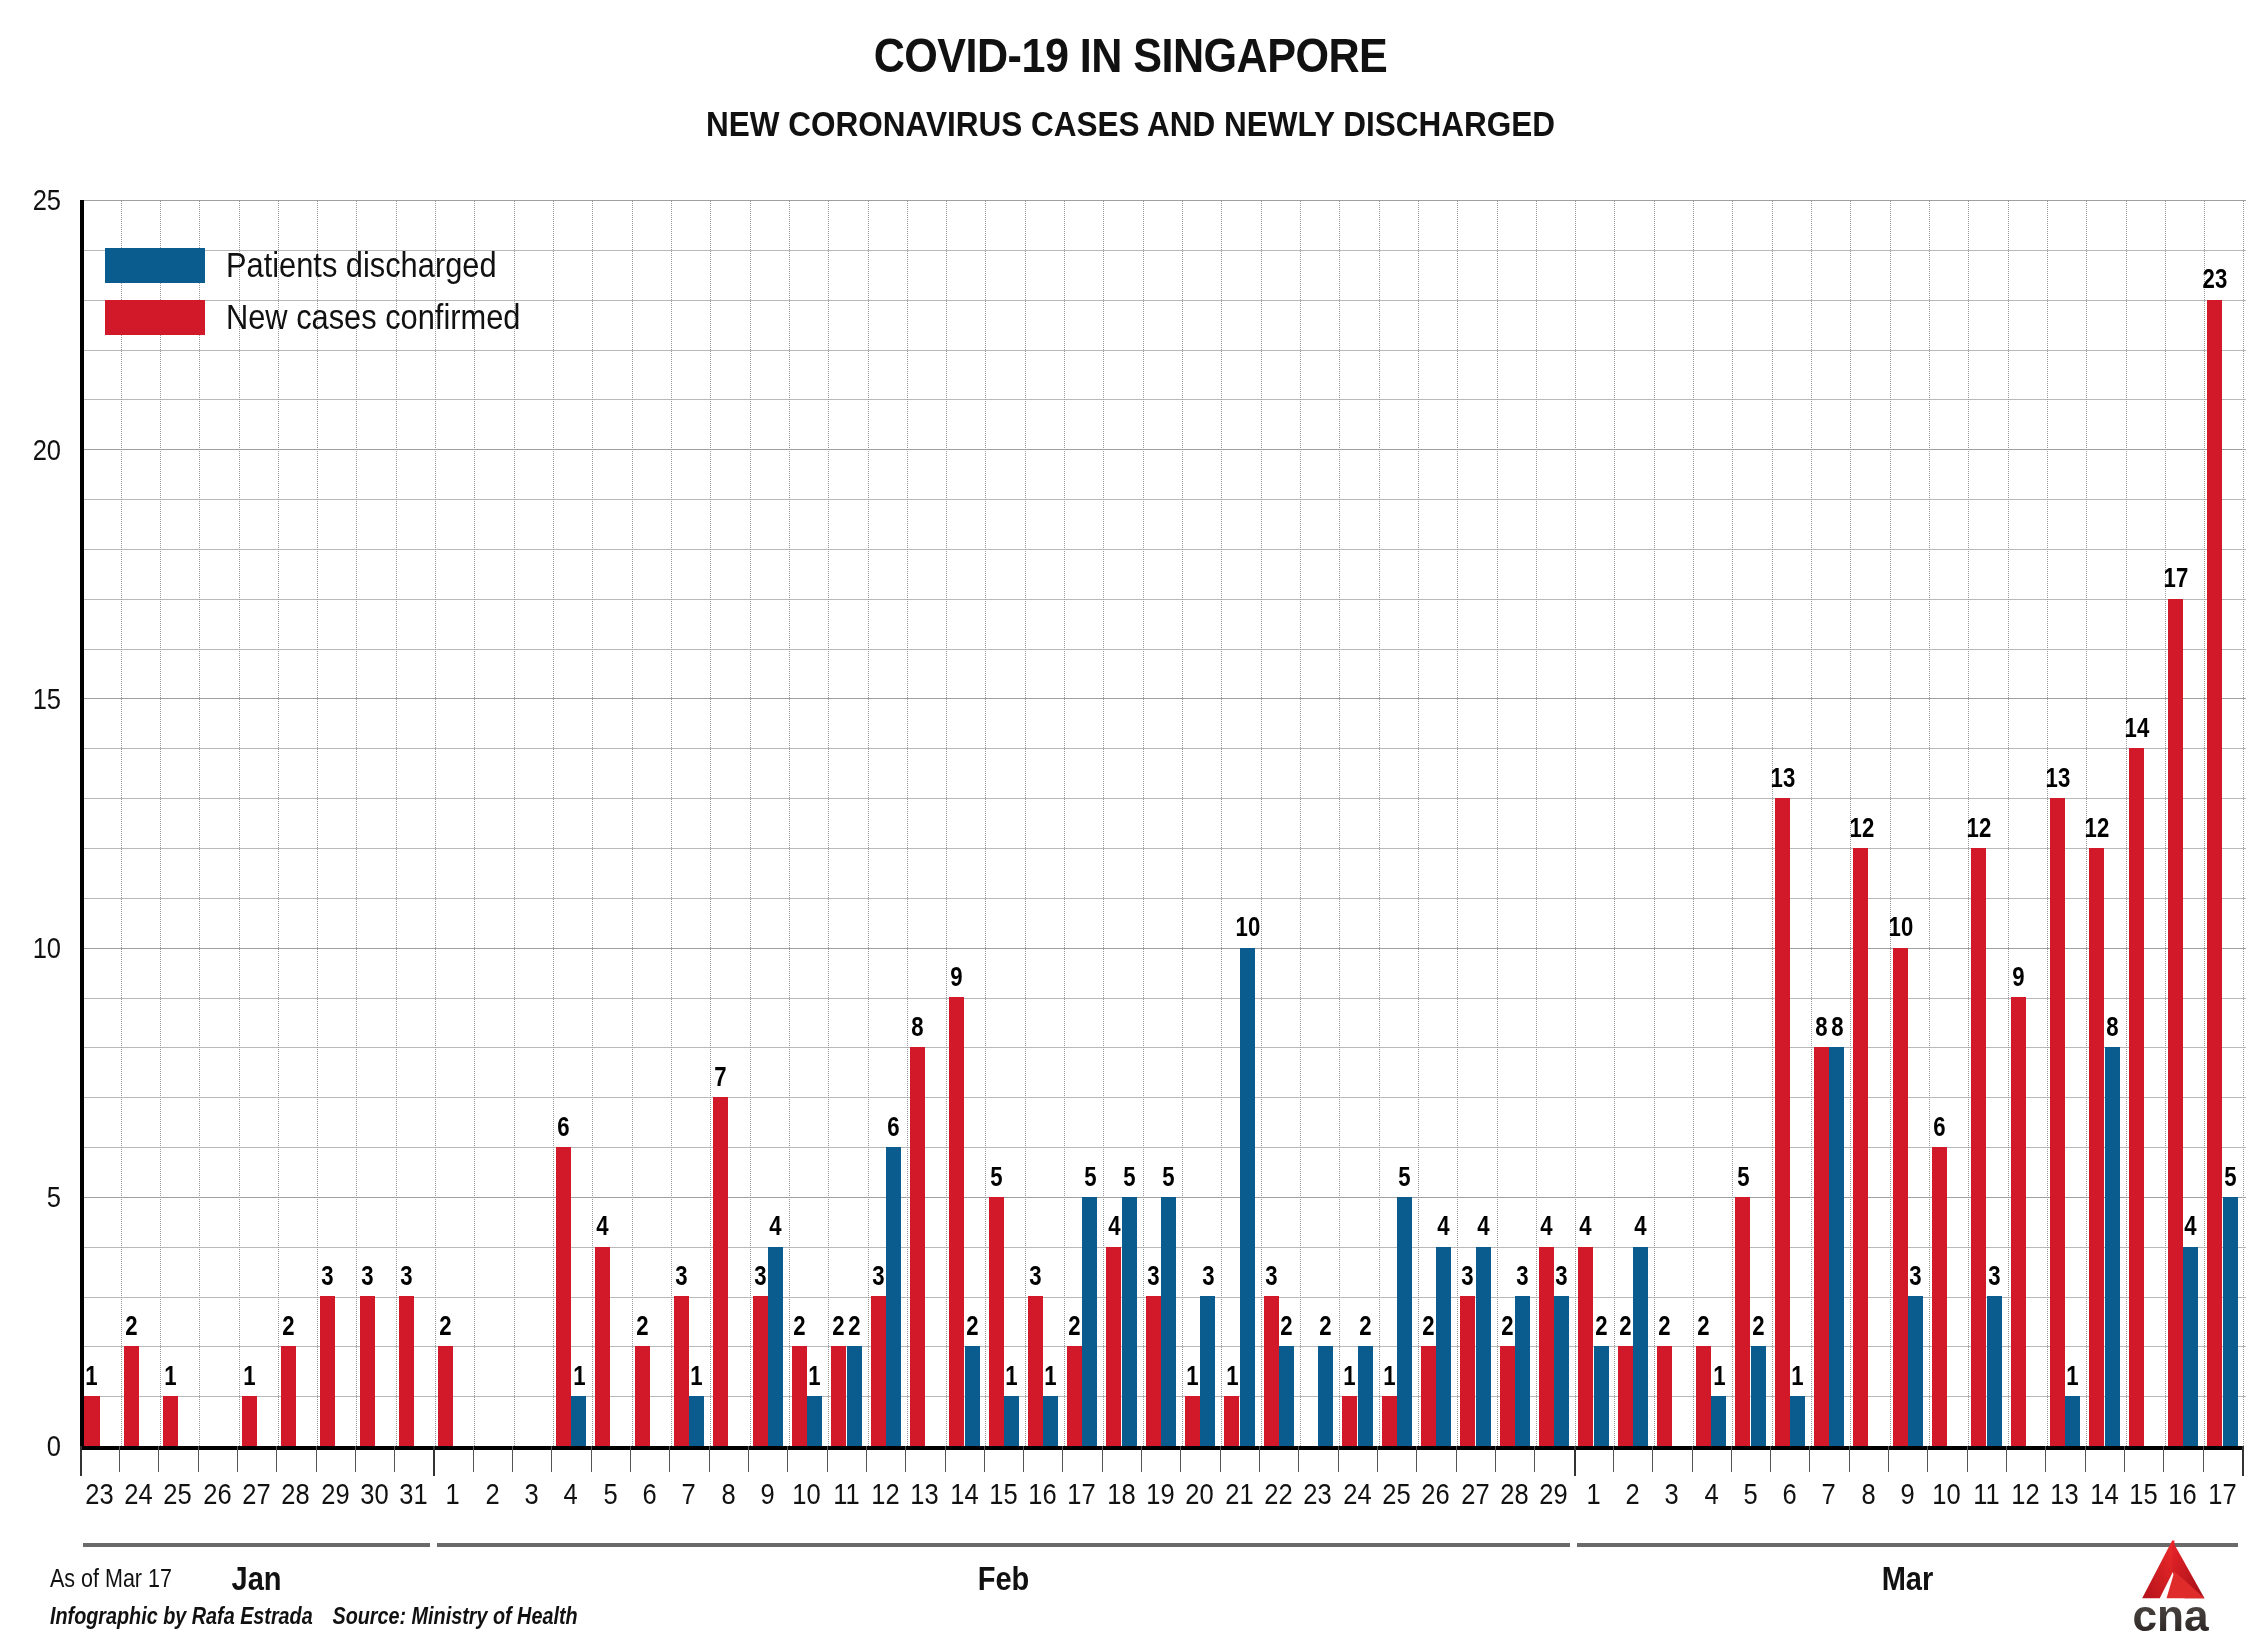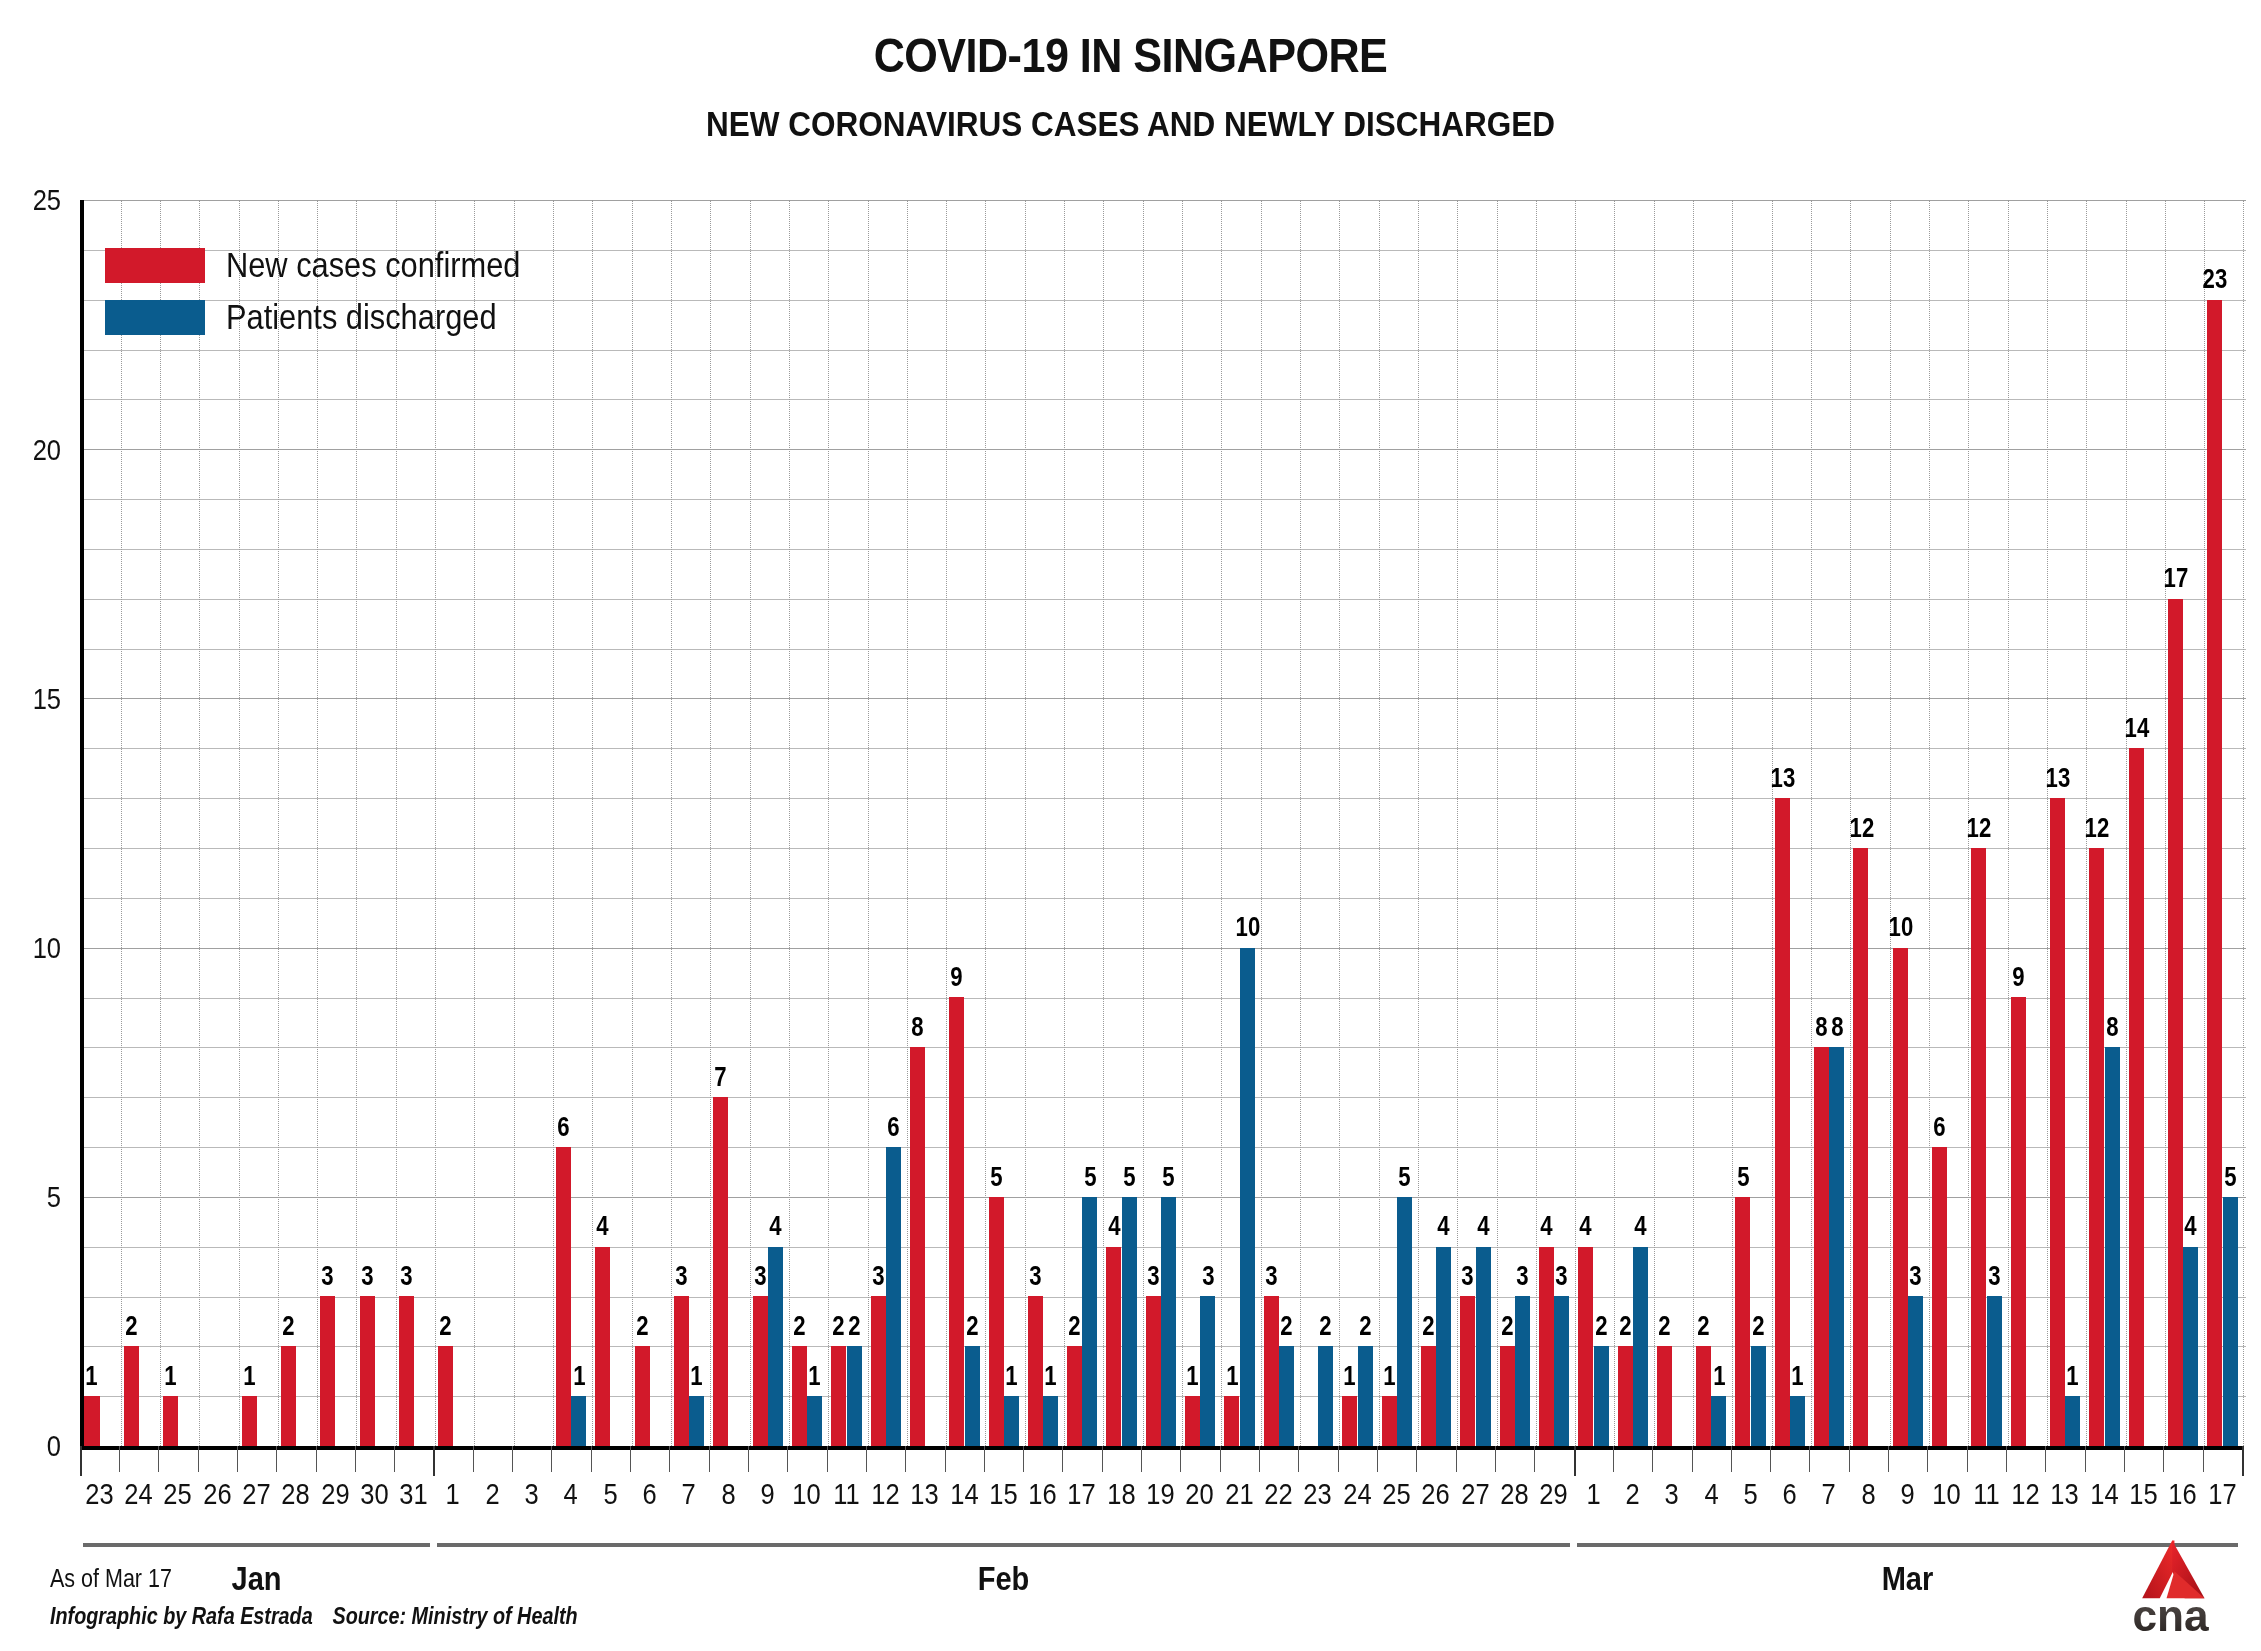--- a/index.html
+++ b/index.html
@@ -520,26 +520,26 @@
       <div class="monthrule" style="left: 83px; width: 347px;"></div>
       <div class="monthlab" style="left: 83px; width: 347px;">Jan</div>
       <div class="monthrule" style="left: 437px; width: 1133px;"></div>
       <div class="monthlab" style="left: 437px; width: 1133px;">Feb</div>
       <div class="monthrule" style="left: 1577px; width: 661px;"></div>
       <div class="monthlab" style="left: 1577px; width: 661px;">Mar</div>
     </div>
 
   <div class="legend">
     <div class="lrow">
+      <div class="swatch blue"></div>
+      <div class="ltext">Patients discharged</div>
+    </div>
+    <div class="lrow">
       <div class="swatch red"></div>
       <div class="ltext">New cases confirmed</div>
-    </div>
-    <div class="lrow">
-      <div class="swatch blue"></div>
-      <div class="ltext">Patients discharged</div>
     </div>
   </div>
 
   <div class="asof">As of Mar 17</div>
   <div class="credit">
     <span>Infographic by Rafa Estrada</span><span>Source: Ministry of Health</span>
   </div>
 
   <div class="logo">
     <svg width="131" height="102" viewBox="0 0 230 180">

